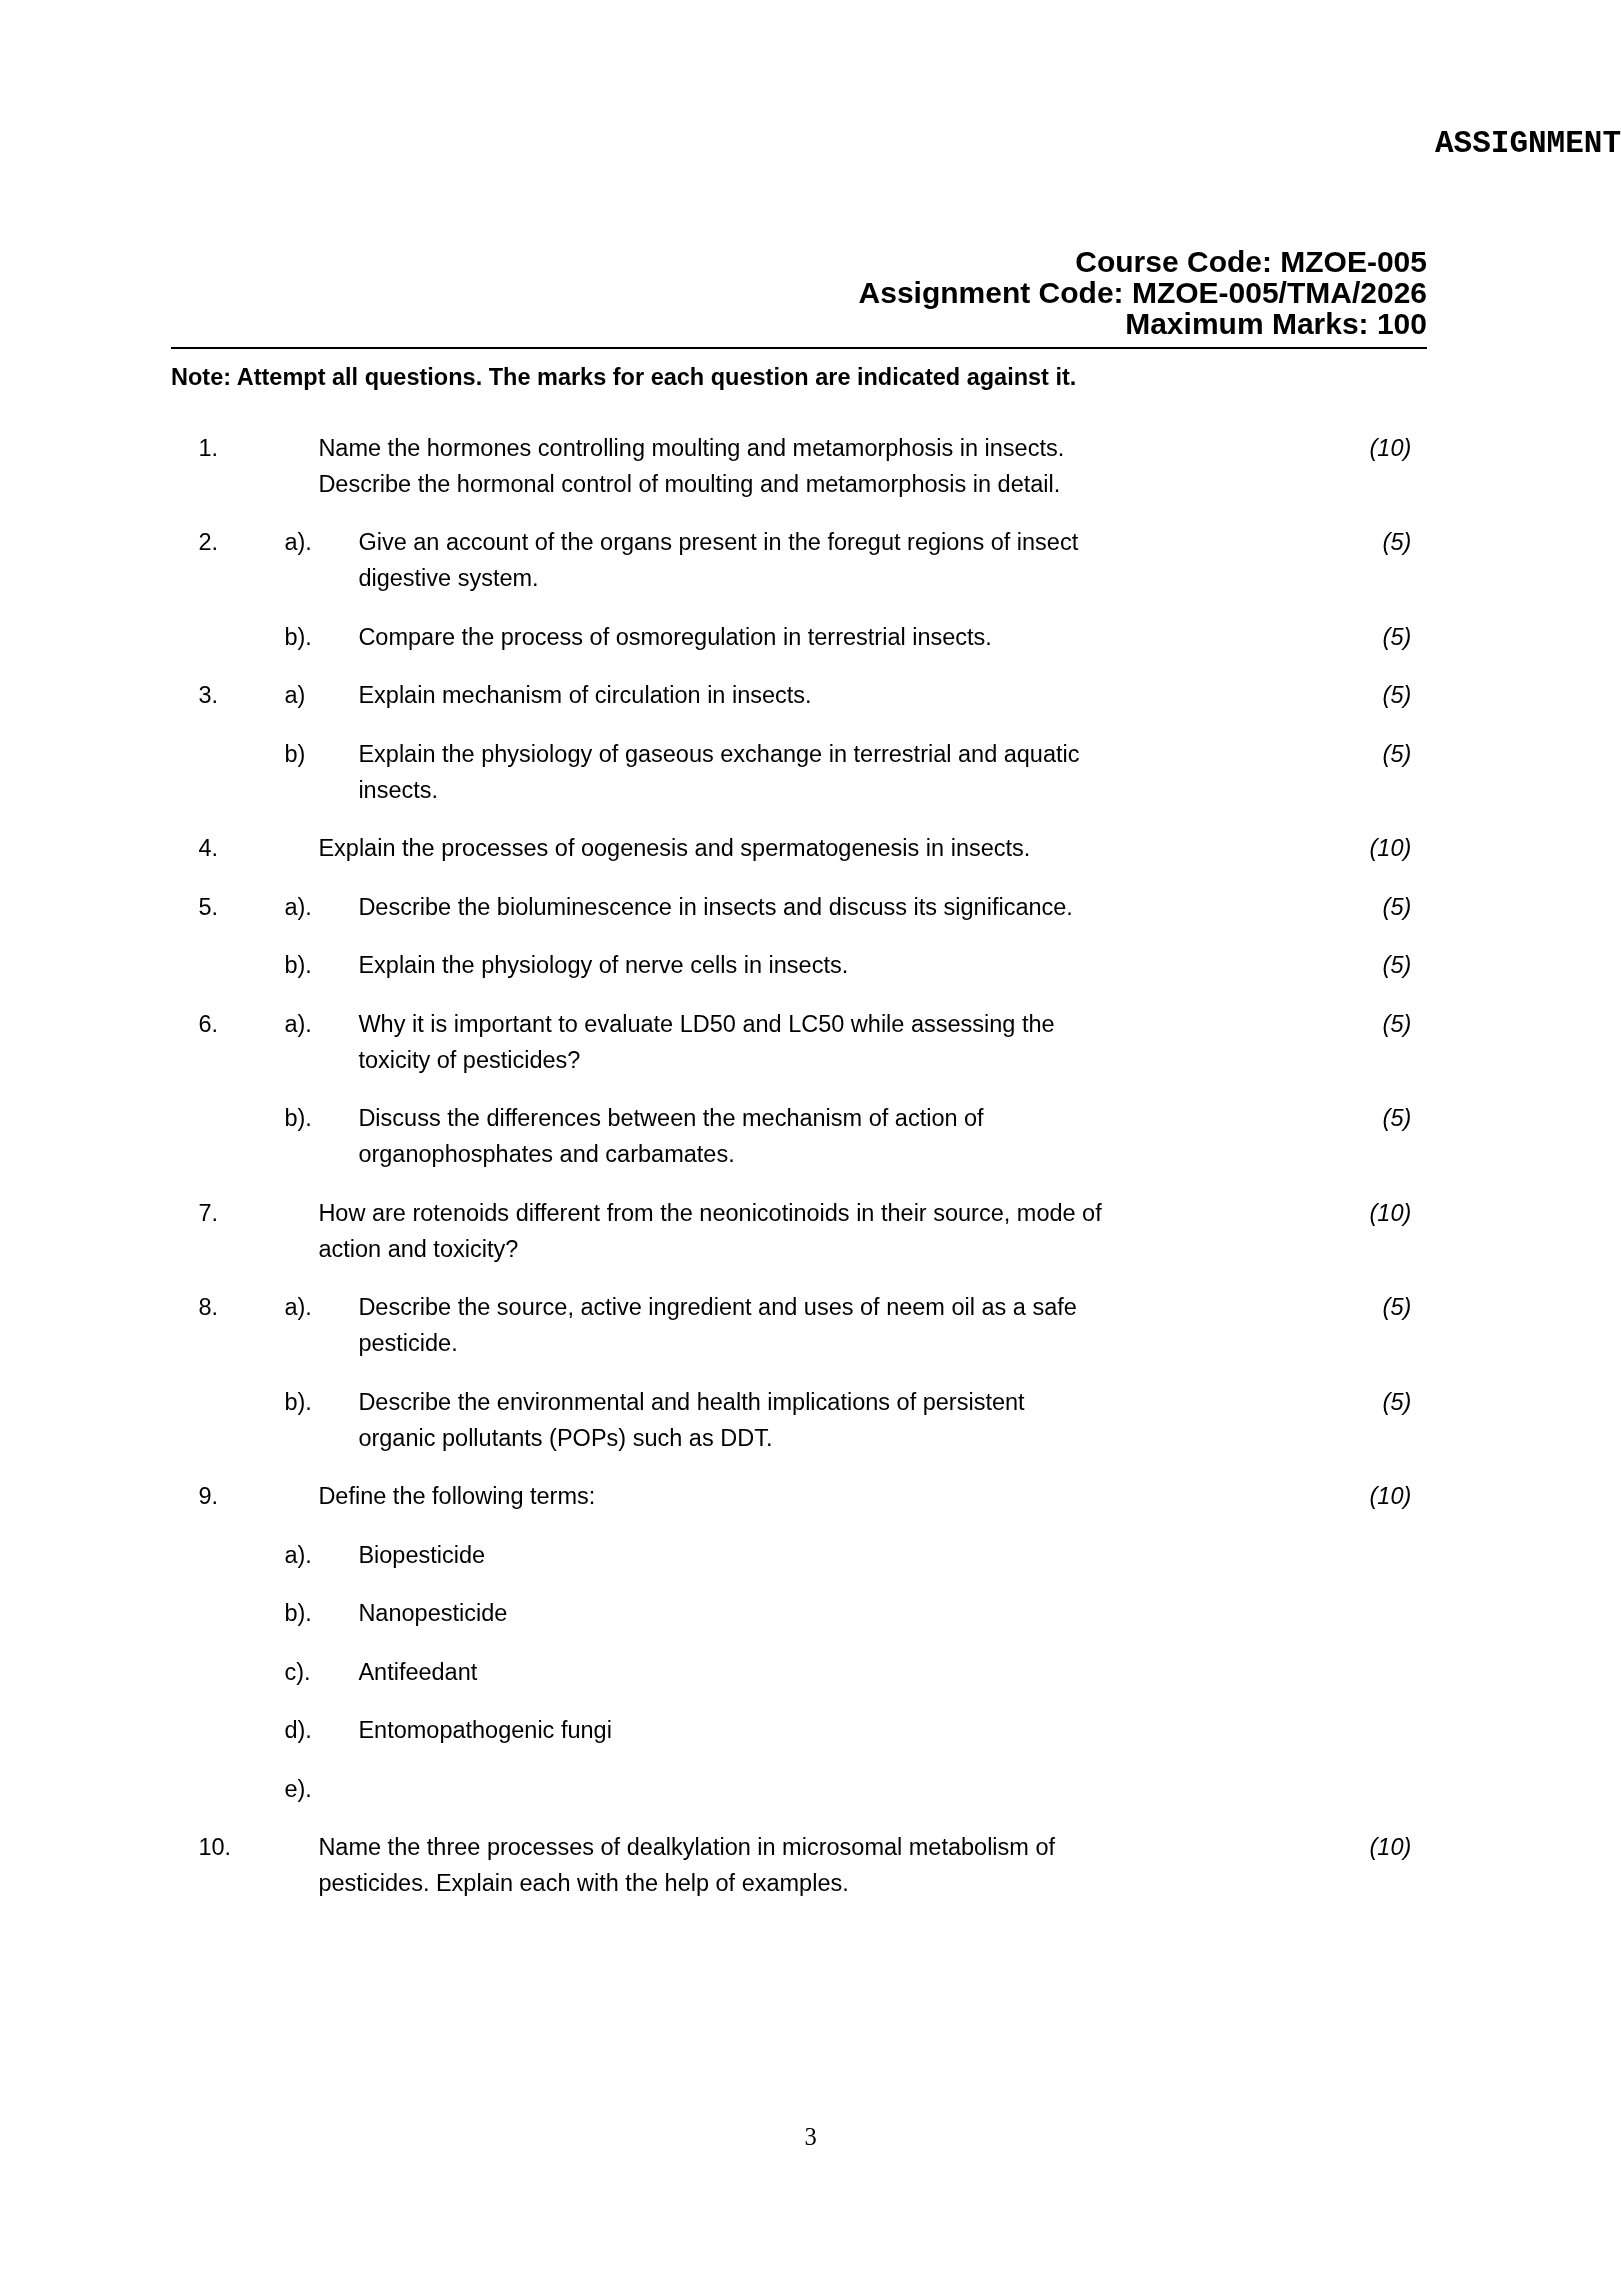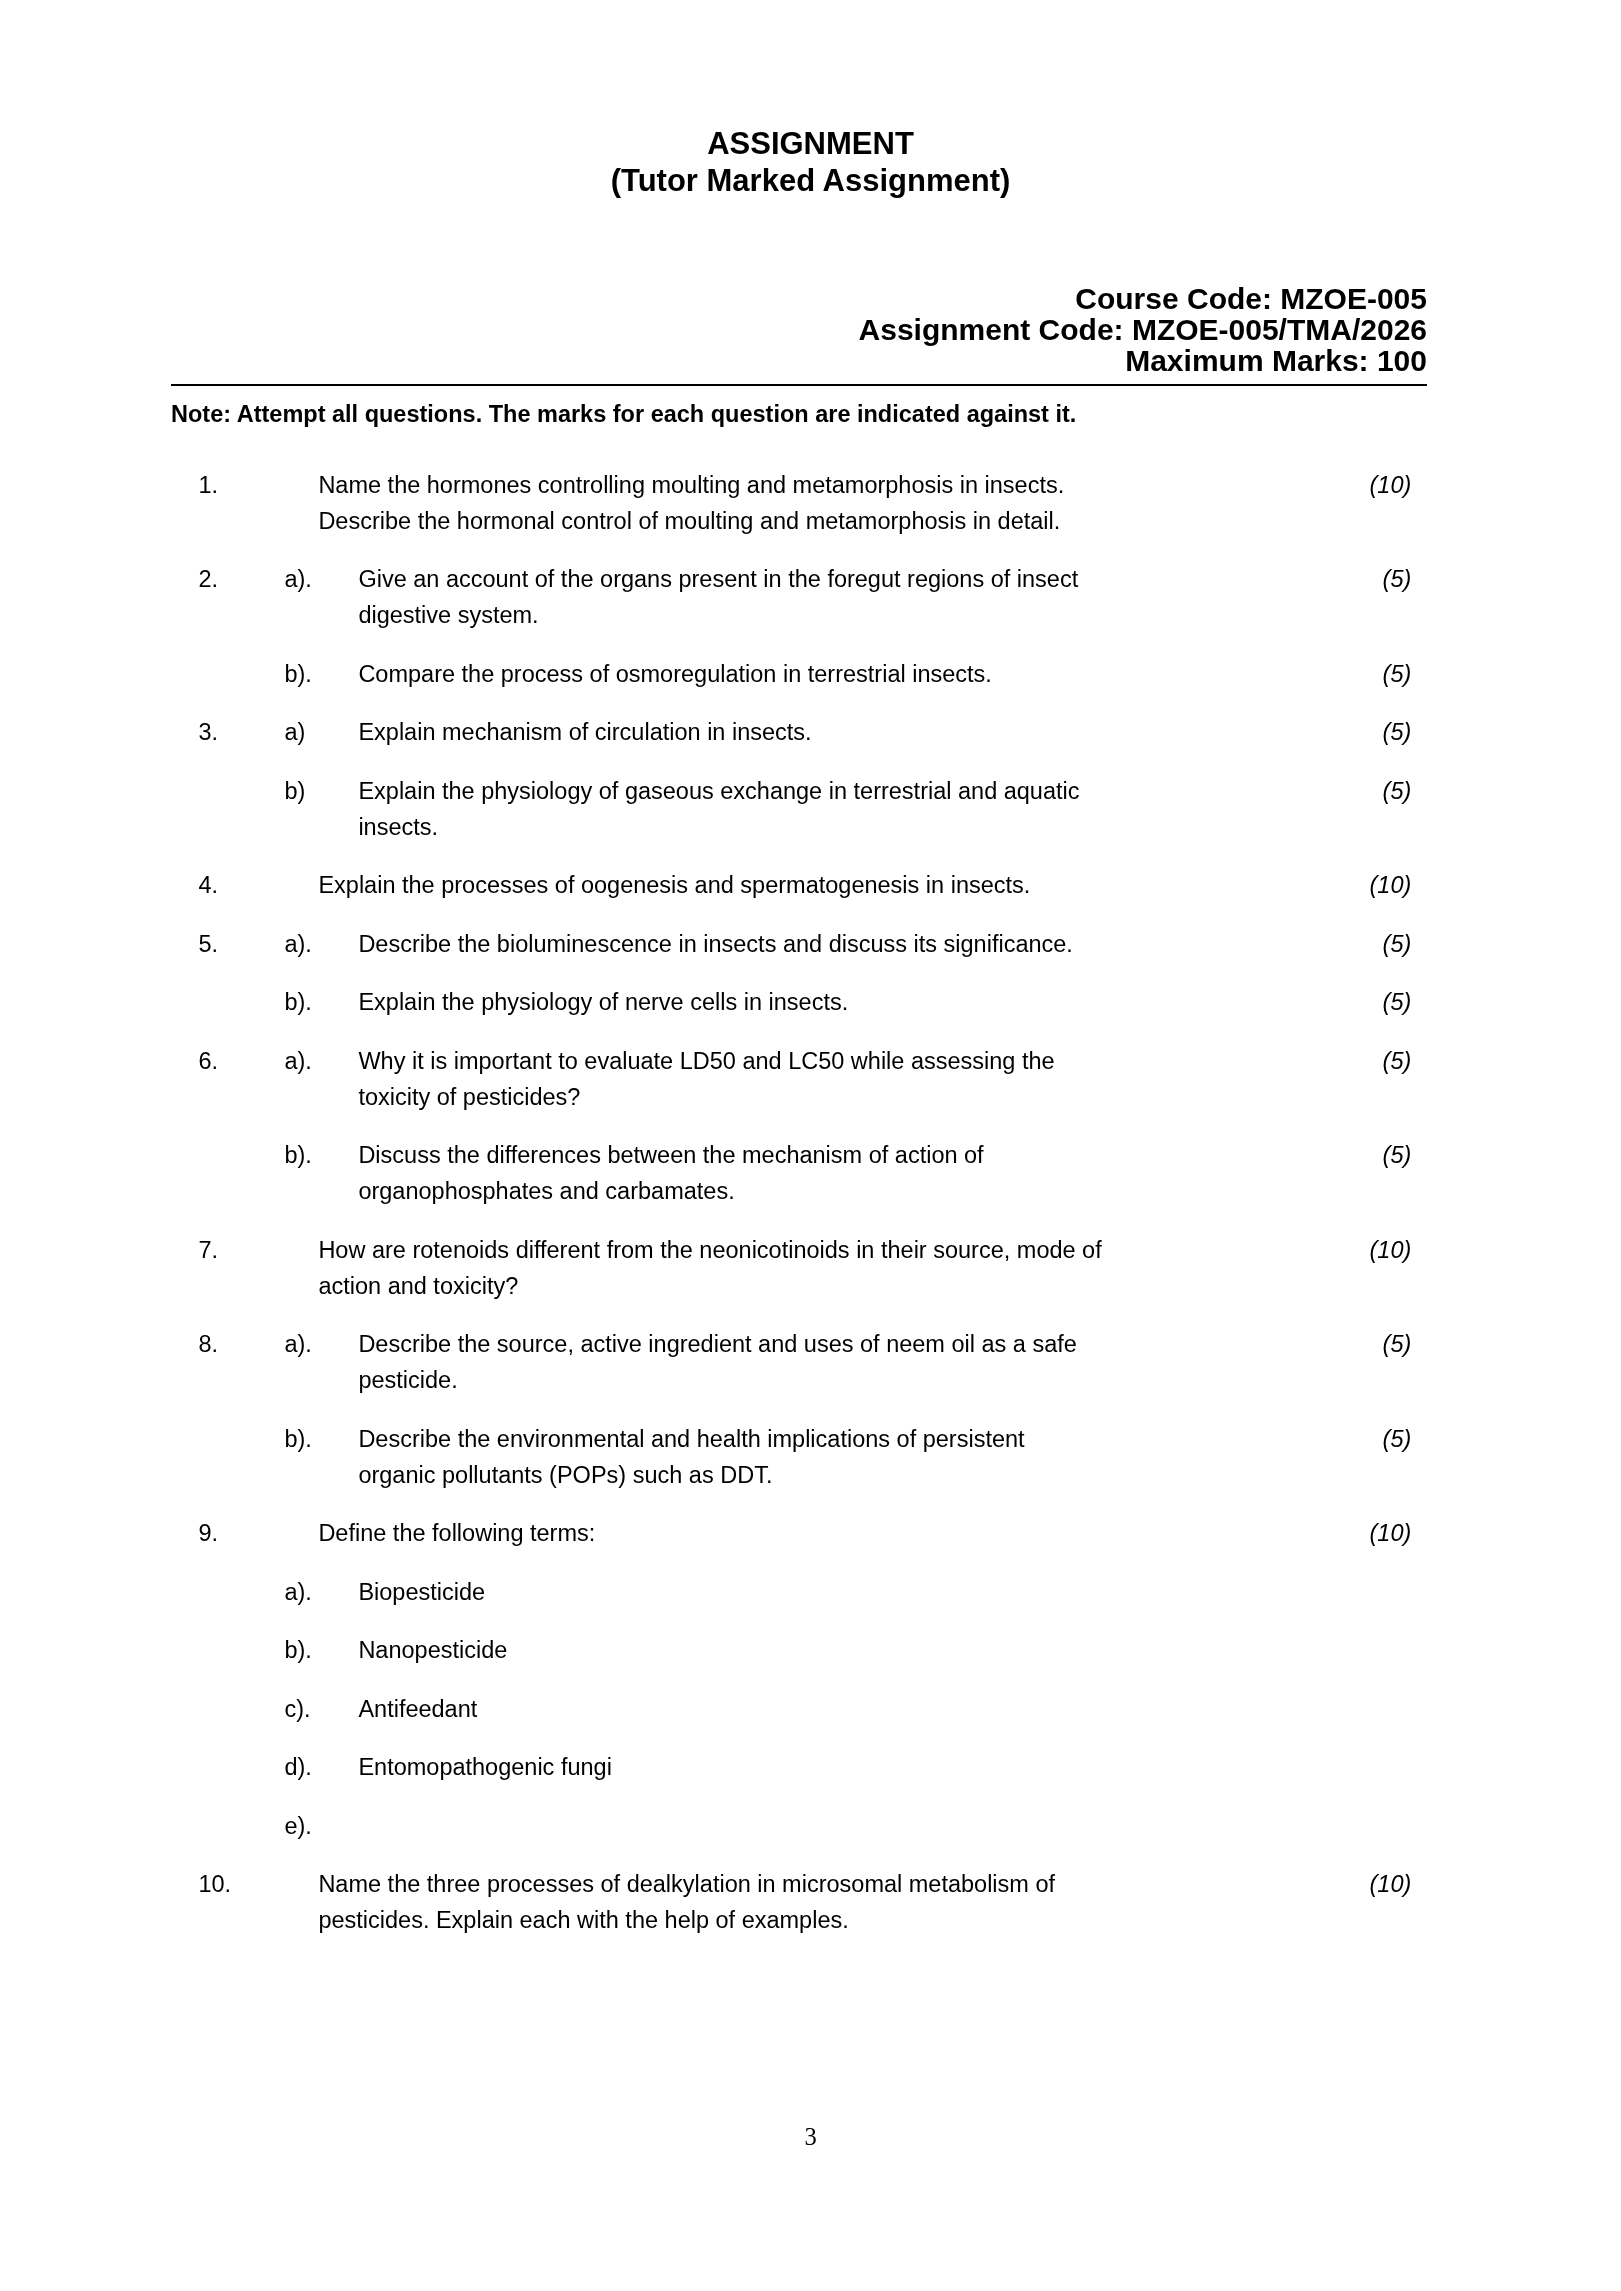--- a/index.html
+++ b/index.html
@@ -9,24 +9,25 @@
     background: #ffffff;
     color: #000000;
     font-family: "Liberation Sans", "DejaVu Sans", sans-serif;
     font-size: 23.5px;
     line-height: 36px;
     position: relative;
     overflow: hidden;
   }
   .header {
     padding-top: 125px;
-    text-align: center;
+    text-align: right;
     font-weight: bold;
     font-size: 31px;
     line-height: 37px;
+    font-family: Liberation Mono, monospace;
   }
   .content {
     margin-left: 171px;
     margin-right: 194px;
   }
   .meta {
     margin-top: 84px;
     text-align: right;
     font-weight: bold;
     font-size: 30px;
@@ -64,21 +65,20 @@
     font-size: 24.5px;
   }
 </style>
 </head>
 <body>
 
 <div class="page">
 
   <div class="header">
     <div>ASSIGNMENT</div>
-    <div>(Tutor Marked Assignment)</div>
   </div>
 
   <div class="content">
 
     <div class="meta">
       <div>Course Code: MZOE-005</div>
       <div>Assignment Code: MZOE-005/TMA/2026</div>
       <div>Maximum Marks: 100</div>
     </div>
 

